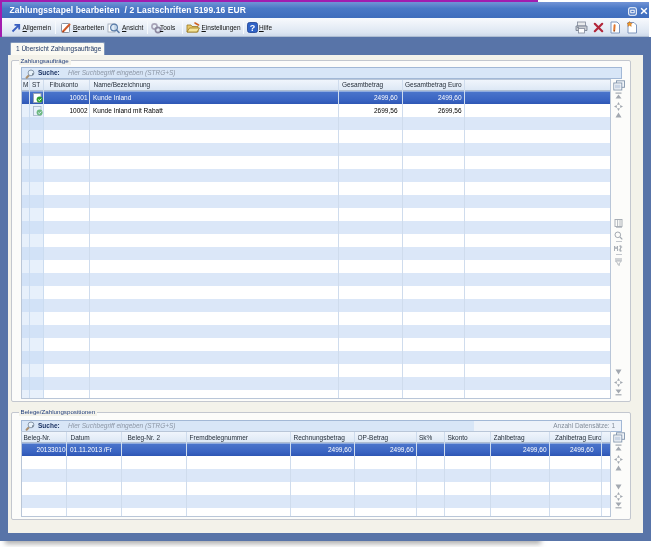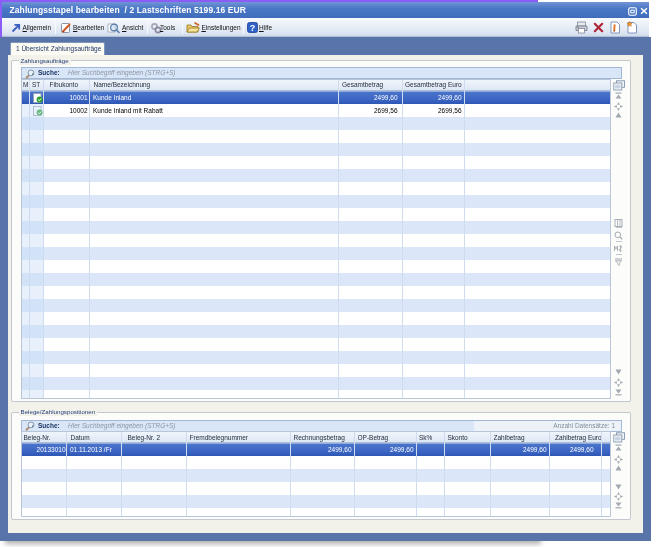--- a/index.html
+++ b/index.html
@@ -1,17 +1,17 @@
 <!DOCTYPE html>
 <html><head><meta charset="utf-8">
 <style>
 *{margin:0;padding:0;box-sizing:border-box;}
 html,body{width:658px;height:547px;background:#fff;overflow:hidden;}
 body{font-family:"Liberation Sans",sans-serif;position:relative;}
-.win{position:absolute;left:0;top:0;width:538px;height:541px;background:#8b5cf6;box-shadow:4px 4px 5px -1px rgba(110,110,110,.55);}
+.win{position:absolute;left:0;top:0;width:538px;height:541px;background:#a21caf;box-shadow:4px 4px 5px -1px rgba(110,110,110,.55);}
 .titlebar{position:absolute;left:2px;top:2px;width:647px;height:16px;background:linear-gradient(#7294d6,#4a78c6 40%,#3f6dbc);}
 .title{position:absolute;left:7.5px;top:0;line-height:17px;font-size:8.5px;font-weight:bold;color:#fff;letter-spacing:0.1px;white-space:nowrap;}
 .tbtn{position:absolute;top:4.5px;}
 .toolbar{position:absolute;left:2px;top:18px;width:647px;height:19px;background:linear-gradient(#f8fafd,#dde6f2 80%,#cfdaeb);border-bottom:1px solid #aebdd2;}
 .titem{position:absolute;top:0;height:19px;line-height:19px;font-size:6.5px;color:#111;white-space:nowrap;}
 .tsep{position:absolute;top:3px;height:13px;width:1px;background:#a8b6ca;border-right:1px solid #f6f9fc;}
 .ticon{position:absolute;top:3.5px;}
 .client{position:absolute;left:0;top:37px;width:651px;height:504px;background:#5874a8;}
 .tab{position:absolute;left:10px;top:5px;width:95px;height:13px;background:#fbfaf3;border:1px solid #8097ba;border-bottom:none;border-radius:2px 2px 0 0;font-size:6.5px;color:#223a66;line-height:12px;padding-left:5px;white-space:nowrap;}
 .panel{position:absolute;left:8px;top:18px;width:635px;height:478px;background:#f3f2ea;}

